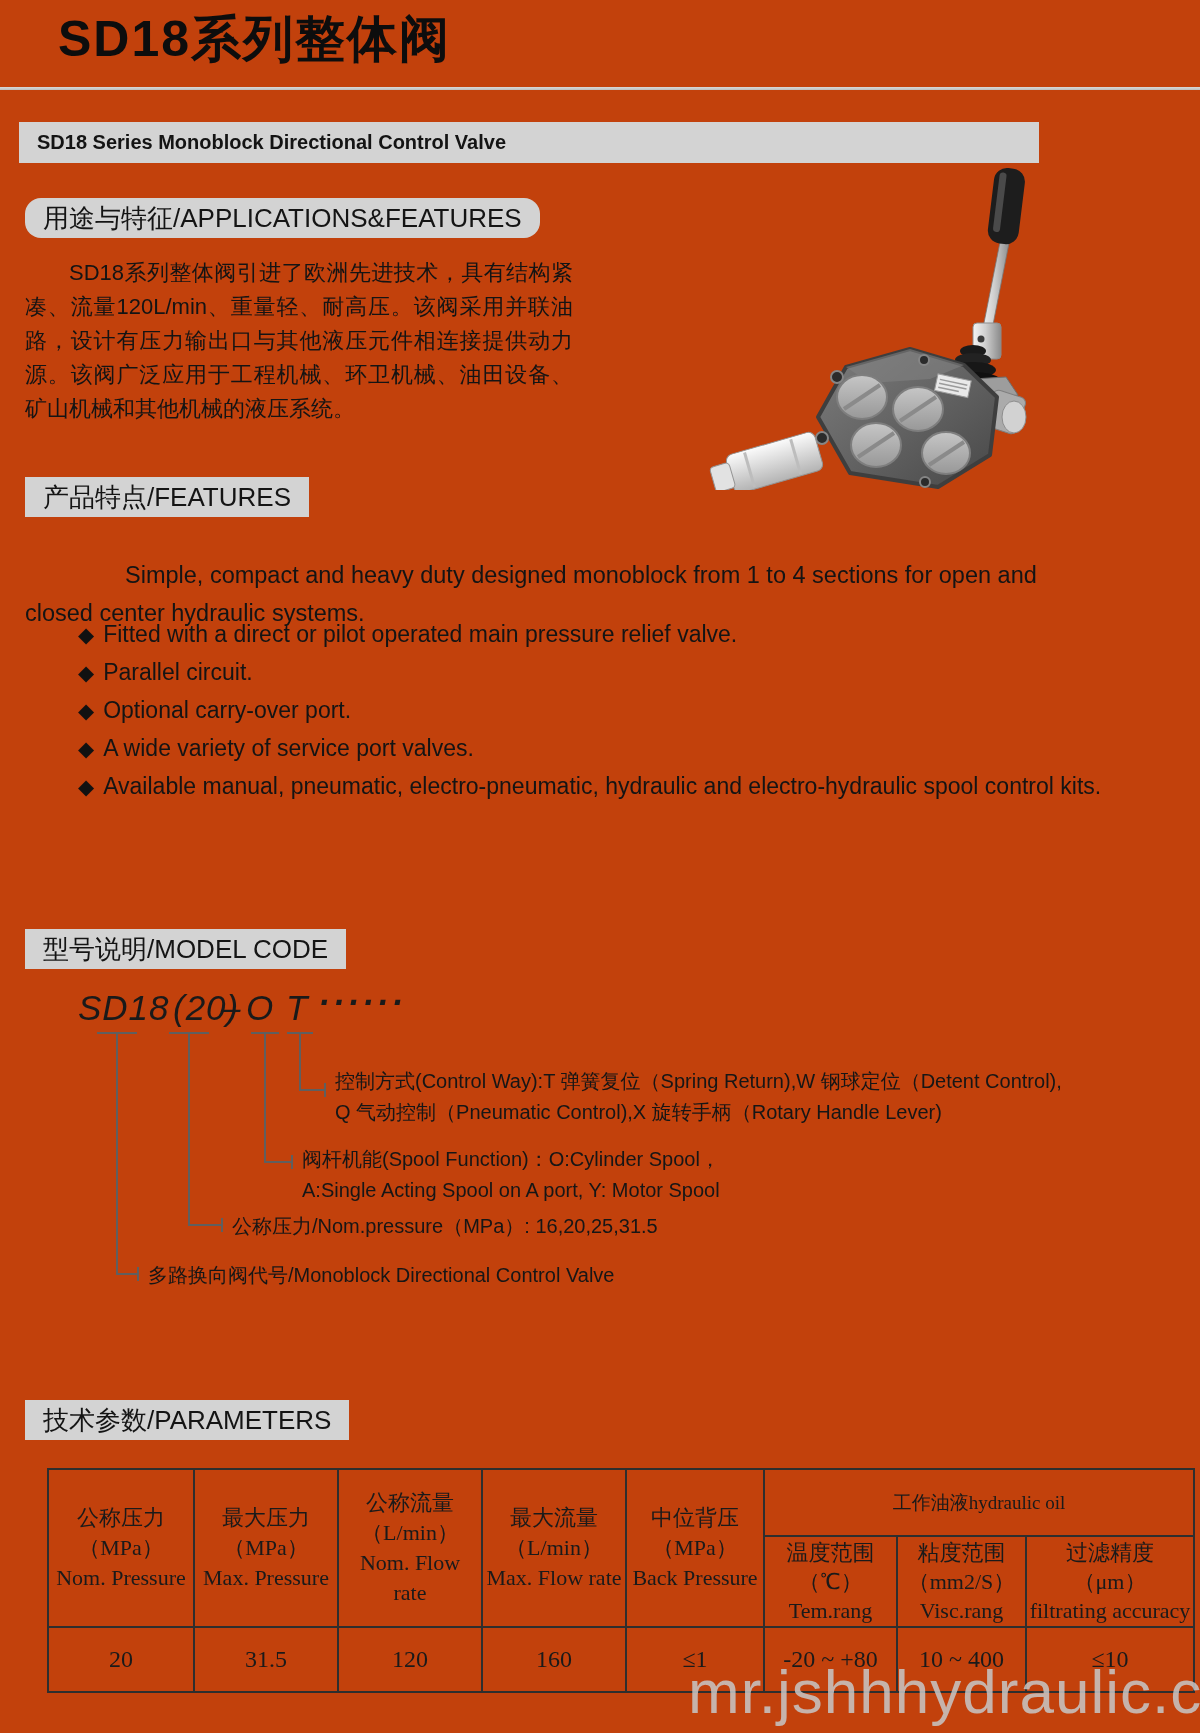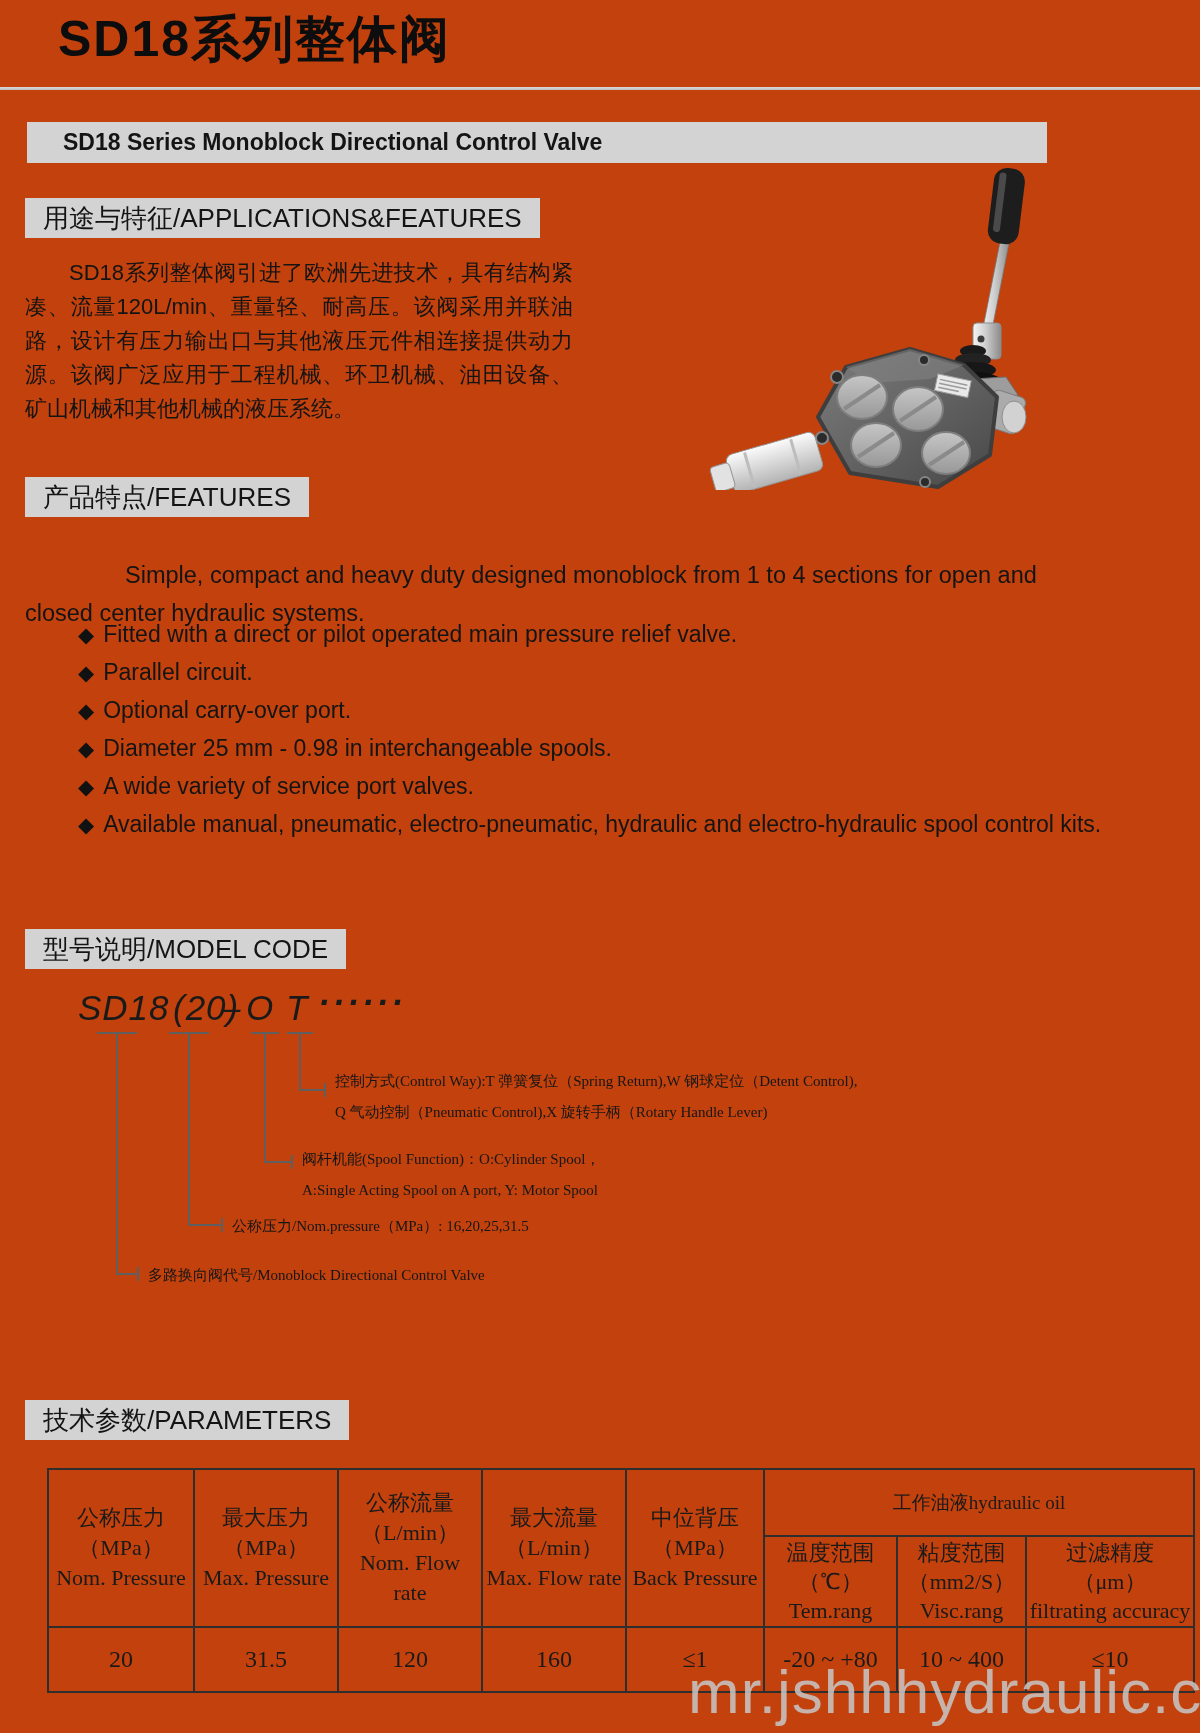--- a/index.html
+++ b/index.html
@@ -22,22 +22,22 @@
     background:linear-gradient(#d9d9d9,#bdbdbd);
   }
   
   .graybar{
     background:#d3d3d3;
     display:flex;align-items:center;
     color:#141414;
     white-space:nowrap;
   }
   .bar-en-title{
-    left:27px;top:122px;width:1020px;height:41px;
-    font-size:23px;font-weight:700;padding-left:36px;box-sizing:border-box;
+    left:19px;top:122px;width:1020px;height:41px;
+    font-size:20px;font-weight:700;padding-left:18px;box-sizing:border-box;
   }
   .bar-section{
     height:40px;font-size:26px;font-weight:500;
     padding:0 18px 0 18px;
   }
   
   .apps-body{
     left:25px;top:256px;width:548px;
     font-size:22px;line-height:34px;
     text-align:justify;text-indent:2em;color:#141414;
@@ -53,21 +53,21 @@
     font-size:23px;line-height:24px;margin-bottom:13px;
     color:#141414;white-space:nowrap;
   }
   .feat-item .diamond{font-size:21px;margin-right:9px;color:#111;}
   
   .code-line{left:78px;top:988px;font-size:35px;color:#1a1a1a;letter-spacing:1px;font-style:italic;}
   .code-part{position:absolute;top:0;white-space:nowrap;}
   .code-dots{letter-spacing:3px;font-weight:700;}
   .tree-svg{left:0;top:0;width:1200px;height:1733px;pointer-events:none;}
   .legend-text{
-    font-size:15px;line-height:31px;color:#161616;white-space:nowrap;font-family:Liberation Serif, serif;
+    font-size:20px;line-height:31px;color:#161616;white-space:nowrap;
   }
   
   .param-table-wrap{left:22px;top:1468px;padding-left:25px;}
   table.params{
     border-collapse:collapse;table-layout:fixed;
     font-family:"Liberation Serif", serif;
     color:#1a1a1a;
   }
   table.params td,table.params th{
     border:2px solid #2e2e2e;
@@ -92,21 +92,21 @@
 
 <div id="page">
 
   <div class="abs main-title">SD18系列整体阀</div>
   <div class="abs title-rule"></div>
 
   <div class="abs graybar bar-en-title">
     <span>SD18 Series Monoblock Directional Control Valve</span>
   </div>
 
-  <div class="abs graybar bar-section" style="left:25px;top:198px;">
+  <div class="abs graybar bar-section" style="left:25px;top:198px;border-radius:16px;">
     <span>用途与特征/APPLICATIONS&amp;FEATURES</span>
   </div>
   <div class="abs apps-body">SD18系列整体阀引进了欧洲先进技术，具有结构紧凑、流量120L/min、重量轻、耐高压。该阀采用并联油路，设计有压力输出口与其他液压元件相连接提供动力源。该阀广泛应用于工程机械、环卫机械、油田设备、矿山机械和其他机械的液压系统。</div>
 
   <svg class="abs" style="left:700px;top:155px;" width="340" height="335" viewBox="0 0 340 335">
     <defs>
       <linearGradient id="chrome" x1="0" y1="0" x2="1" y2="0">
         <stop offset="0" stop-color="#f4f4f4"></stop>
           <stop offset="0.45" stop-color="#cfcfcf"></stop>
           <stop offset="1" stop-color="#8a8a8a"></stop>
@@ -191,21 +191,20 @@
   </svg>
 
   <div class="abs graybar bar-section" style="left:25px;top:477px;">
     <span>产品特点/FEATURES</span>
   </div>
   <div class="abs feat-intro">Simple, compact and heavy duty designed monoblock from 1 to 4 sections for open and closed center hydraulic systems.</div>
   <div class="abs feat-list">
     <div class="feat-item"><span class="diamond">◆</span><span>Fitted with a direct or pilot operated main pressure relief valve.</span></div>
     <div class="feat-item"><span class="diamond">◆</span><span>Parallel circuit.</span></div>
     <div class="feat-item"><span class="diamond">◆</span><span>Optional carry-over port.</span></div>
-    <div class="feat-item"><span class="diamond">◆</span><span>Diameter 25 mm - 0.98 in interchangeable spools.</span></div>
     <div class="feat-item"><span class="diamond">◆</span><span>A wide variety of service port valves.</span></div>
     <div class="feat-item"><span class="diamond">◆</span><span>Available manual, pneumatic, electro-pneumatic, hydraulic and electro-hydraulic spool control kits.</span></div>
   </div>
 
   <div class="abs graybar bar-section" style="left:25px;top:929px;">
     <span>型号说明/MODEL CODE</span>
   </div>
 
   <div class="abs code-line" style="width:600px;height:44px;">
     <span class="code-part" style="left:0px;">SD18</span>

